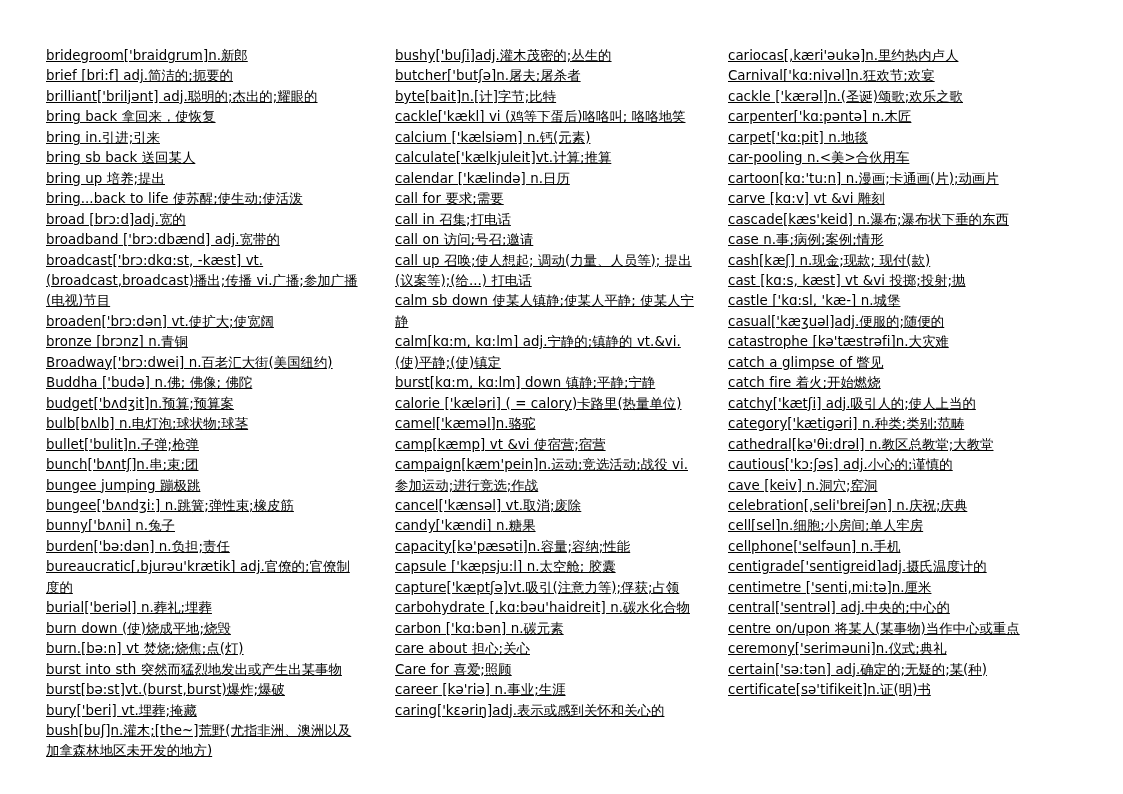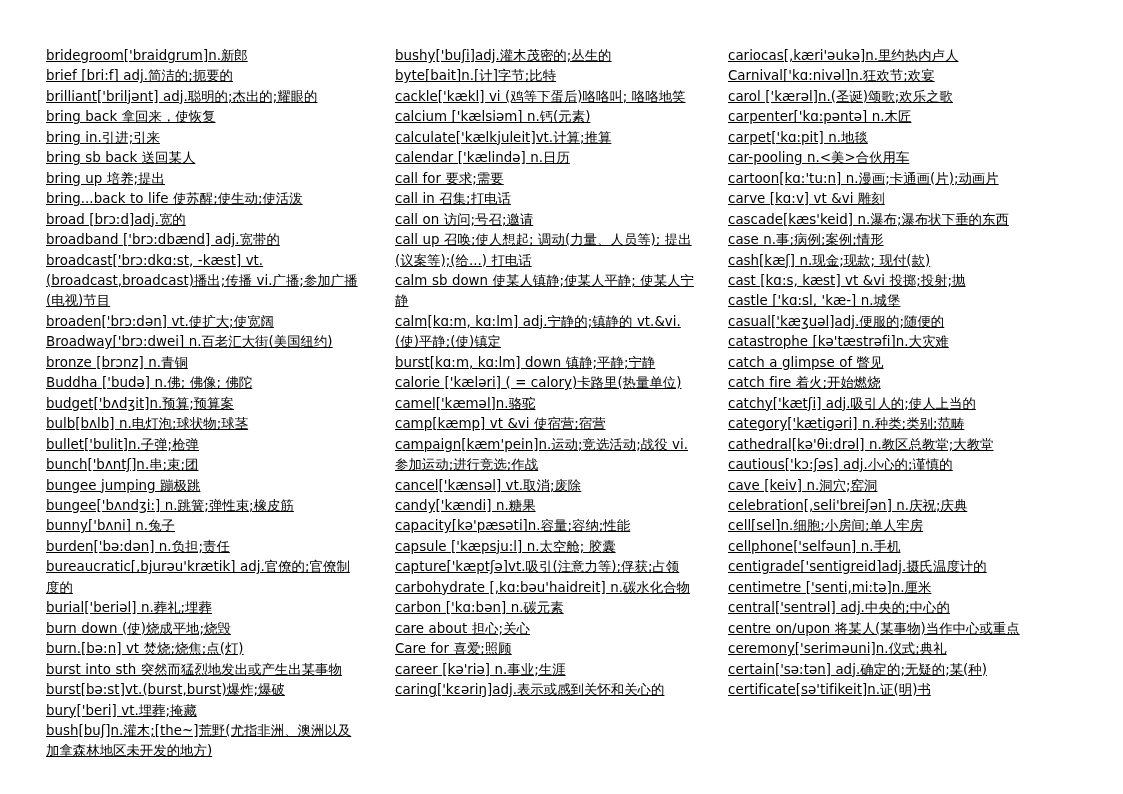--- a/index.html
+++ b/index.html
@@ -60,42 +60,43 @@
         <div class="entry">brilliant['briljənt] adj.聪明的;杰出的;耀眼的</div>
         <div class="entry">bring back 拿回来，使恢复</div>
         <div class="entry">bring in.引进;引来</div>
         <div class="entry">bring sb back 送回某人</div>
         <div class="entry">bring up 培养;提出</div>
         <div class="entry">bring...back to life 使苏醒;使生动;使活泼</div>
         <div class="entry">broad [brɔ:d]adj.宽的</div>
         <div class="entry">broadband ['brɔ:dbænd] adj.宽带的</div>
         <div class="entry">broadcast['brɔ:dkɑ:st, -kæst] vt.(broadcast,broadcast)播出;传播 vi.广播;参加广播(电视)节目</div>
         <div class="entry">broaden['brɔ:dən] vt.使扩大;使宽阔</div>
+        <div class="entry">bronze [brɔnz] n.青铜</div>
         <div class="entry">Broadway['brɔ:dwei] n.百老汇大街(美国纽约)</div>
-        <div class="entry">bronze [brɔnz] n.青铜</div>
         <div class="entry">Buddha ['budə] n.佛; 佛像; 佛陀</div>
         <div class="entry">budget['bʌdʒit]n.预算;预算案</div>
         <div class="entry">bulb[bʌlb] n.电灯泡;球状物;球茎</div>
         <div class="entry">bullet['bulit]n.子弹;枪弹</div>
         <div class="entry">bunch['bʌntʃ]n.串;束;团</div>
         <div class="entry">bungee jumping 蹦极跳</div>
         <div class="entry">bungee['bʌndʒi:] n.跳簧;弹性束;橡皮筋</div>
         <div class="entry">bunny['bʌni] n.兔子</div>
         <div class="entry">burden['bə:dən] n.负担;责任</div>
         <div class="entry">bureaucratic[,bjurəu'krætik] adj.官僚的;官僚制度的</div>
         <div class="entry">burial['beriəl] n.葬礼;埋葬</div>
         <div class="entry">burn down (使)烧成平地;烧毁</div>
         <div class="entry">burn.[bə:n] vt 焚烧;烧焦;点(灯)</div>
         <div class="entry">burst into sth 突然而猛烈地发出或产生出某事物</div>
         <div class="entry">burst[bə:st]vt.(burst,burst)爆炸;爆破</div>
         <div class="entry">bury['beri] vt.埋葬;掩藏</div>
         <div class="entry">bush[buʃ]n.灌木;[the~]荒野(尤指非洲、澳洲以及加拿森林地区未开发的地方)</div>
       </div>
     <div class="column col-2">
         <div class="entry">bushy['buʃi]adj.灌木茂密的;丛生的</div>
+        <div class="entry">butcher['butʃə]n.屠夫;屠杀者</div>
         <div class="entry">byte[bait]n.[计]字节;比特</div>
         <div class="entry">cackle['kækl] vi (鸡等下蛋后)咯咯叫; 咯咯地笑</div>
         <div class="entry">calcium ['kælsiəm] n.钙(元素)</div>
         <div class="entry">calculate['kælkjuleit]vt.计算;推算</div>
         <div class="entry">calendar ['kælində] n.日历</div>
         <div class="entry">call for 要求;需要</div>
         <div class="entry">call in 召集;打电话</div>
         <div class="entry">call on 访问;号召;邀请</div>
         <div class="entry">call up 召唤;使人想起; 调动(力量、人员等); 提出(议案等);(给...) 打电话</div>
         <div class="entry">calm sb down 使某人镇静;使某人平静; 使某人宁静</div>
@@ -113,21 +114,21 @@
         <div class="entry">carbohydrate [,kɑ:bəu'haidreit] n.碳水化合物</div>
         <div class="entry">carbon ['kɑ:bən] n.碳元素</div>
         <div class="entry">care about 担心;关心</div>
         <div class="entry">Care for 喜爱;照顾</div>
         <div class="entry">career [kə'riə] n.事业;生涯</div>
         <div class="entry">caring['kɛəriŋ]adj.表示或感到关怀和关心的</div>
       </div>
     <div class="column col-3">
         <div class="entry">cariocas[,kæri'əukə]n.里约热内卢人</div>
         <div class="entry">Carnival['kɑ:nivəl]n.狂欢节;欢宴</div>
-        <div class="entry">carol ['kærəl]n.(圣诞)颂歌;欢乐之歌</div>
+        <div class="entry">cackle ['kærəl]n.(圣诞)颂歌;欢乐之歌</div>
         <div class="entry">carpenter['kɑ:pəntə] n.木匠</div>
         <div class="entry">carpet['kɑ:pit] n.地毯</div>
         <div class="entry">car-pooling n.&lt;美&gt;合伙用车</div>
         <div class="entry">cartoon[kɑ:'tu:n] n.漫画;卡通画(片);动画片</div>
         <div class="entry">carve [kɑ:v] vt &amp;vi 雕刻</div>
         <div class="entry">cascade[kæs'keid] n.瀑布;瀑布状下垂的东西</div>
         <div class="entry">case n.事;病例;案例;情形</div>
         <div class="entry">cash[kæʃ] n.现金;现款; 现付(款)</div>
         <div class="entry">cast [kɑ:s, kæst] vt &amp;vi 投掷;投射;抛</div>
         <div class="entry">castle ['kɑ:sl, 'kæ-] n.城堡</div>

